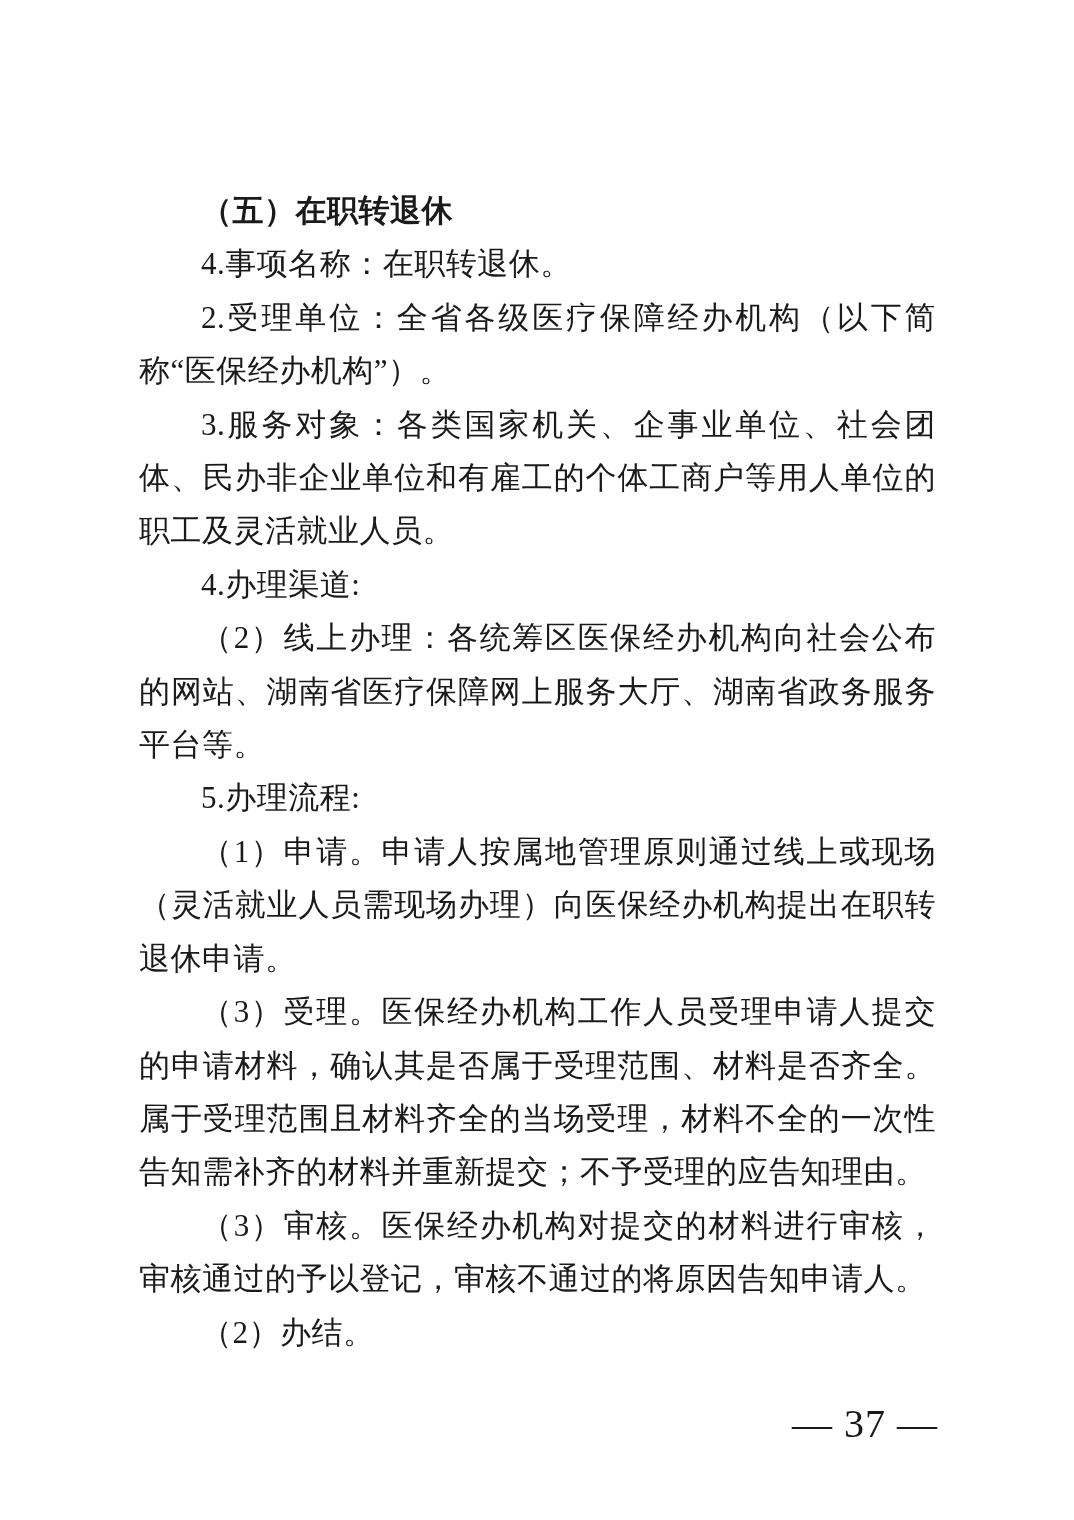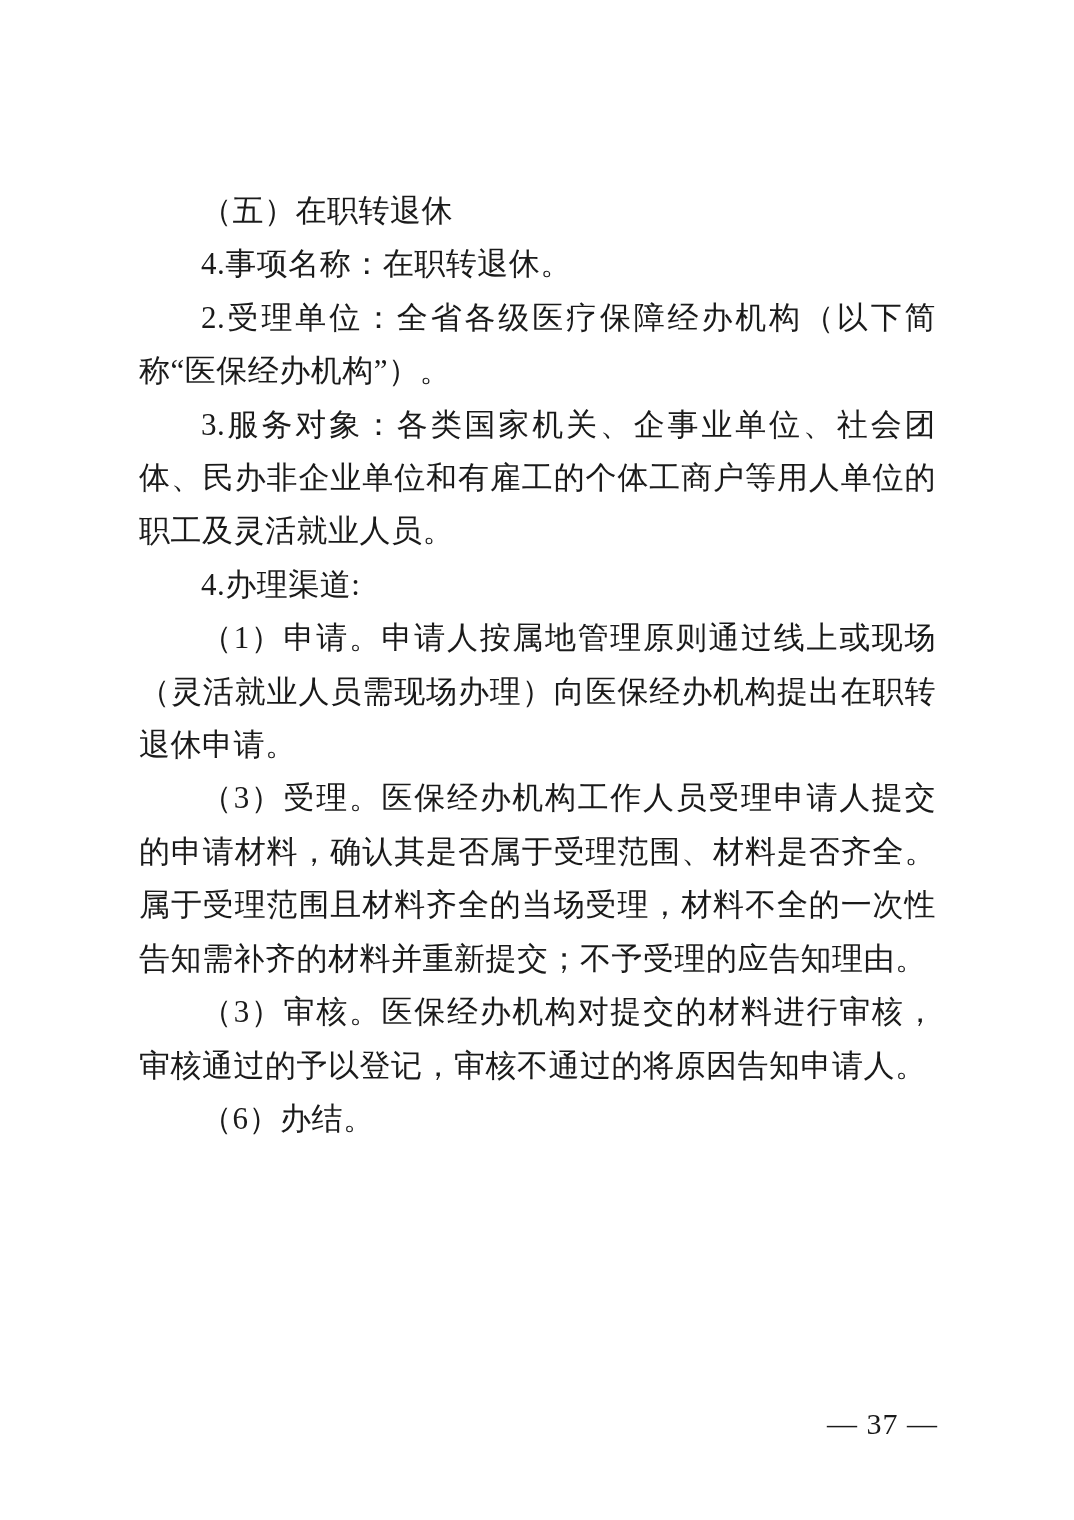--- a/index.html
+++ b/index.html
@@ -26,43 +26,45 @@
     margin: 0;
     padding: 0;
     font-size: 31px;
     line-height: 53.4px;
     text-align: justify;
     text-justify: inter-character;
     text-indent: 2em;
     letter-spacing: 0.5px;
   }
   .doc-body p.section-heading {
-    font-weight: 400;
+    font-weight: 700;
   }
   .page-footer {
     position: absolute;
     top: 1406px;
     right: 136px;
-    font-size: 30px;
+    font-size: 40px;
     line-height: 36px;
     color: #1a1a1a;
     letter-spacing: 1px;
     white-space: nowrap;
   }
 </style>
 </head>
 <body>
 
 <div class="page">
   <div class="doc-body" id="doc-body">
 
   <p class="section-heading">（五）在职转退休</p>
       <p>4.事项名称：在职转退休。</p>
       <p>2.受理单位：全省各级医疗保障经办机构（以下简称“医保经办机构”）。</p>
       <p>3.服务对象：各类国家机关、企事业单位、社会团体、民办非企业单位和有雇工的个体工商户等用人单位的职工及灵活就业人员。</p>
       <p>4.办理渠道:</p>
+      <p>（2）线上办理：各统筹区医保经办机构向社会公布的网站、湖南省医疗保障网上服务大厅、湖南省政务服务平台等。</p>
+      <p>5.办理流程:</p>
       <p>（1）申请。申请人按属地管理原则通过线上或现场（灵活就业人员需现场办理）向医保经办机构提出在职转退休申请。</p>
       <p>（3）受理。医保经办机构工作人员受理申请人提交的申请材料，确认其是否属于受理范围、材料是否齐全。属于受理范围且材料齐全的当场受理，材料不全的一次性告知需补齐的材料并重新提交；不予受理的应告知理由。</p>
       <p>（3）审核。医保经办机构对提交的材料进行审核，审核通过的予以登记，审核不通过的将原因告知申请人。</p>
-      <p>（6）办结。</p>
+      <p>（2）办结。</p>
     </div>
   <div class="page-footer">— 37 —</div>
 </div>
 
 </body></html>

